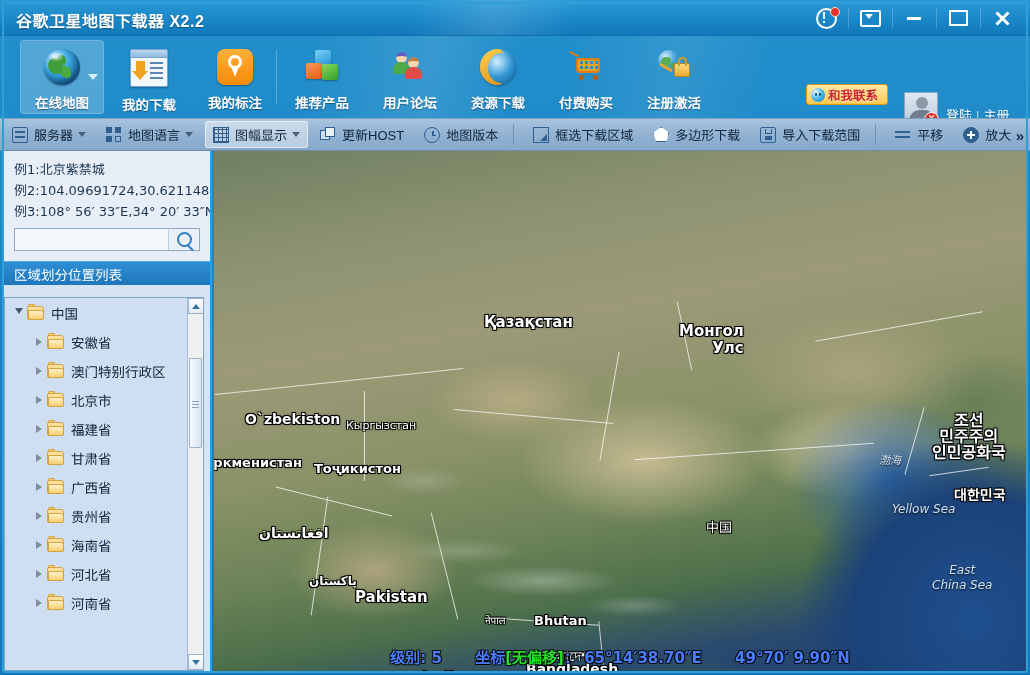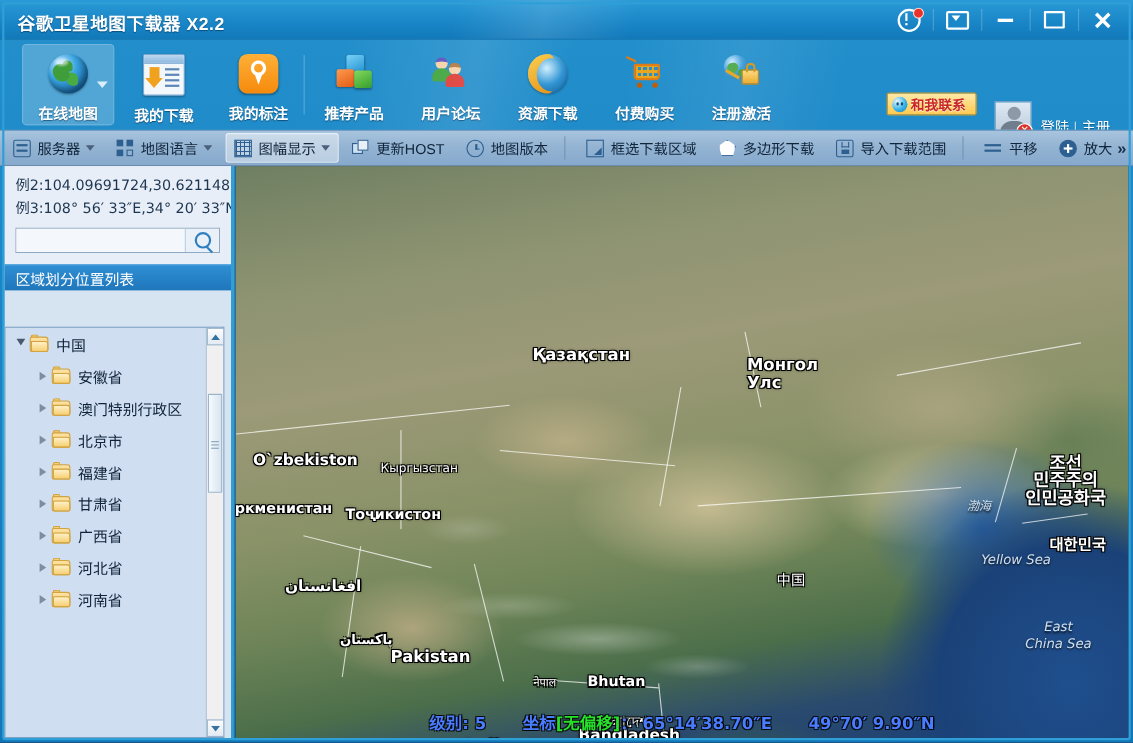--- a/index.html
+++ b/index.html
@@ -251,21 +251,21 @@
     box-sizing:border-box;}
   .sb-thumb:after{content:"";position:absolute;left:2px;top:42px;width:7px;height:1px;background:#87a2bb;
     box-shadow:0 3px 0 #87a2bb,0 6px 0 #87a2bb;}
 
   
   #map{position:absolute;left:214px;top:151px;width:812px;height:520px;overflow:hidden;
     background:#11305a;}
   .mlayer{position:absolute;left:0;top:0;width:812px;height:520px;}
   .mlbl{position:absolute;color:#fff;white-space:nowrap;
     text-shadow:-1px -1px 0 #000,1px -1px 0 #000,-1px 1px 0 #000,1px 1px 0 #000,0 0 3px rgba(0,0,0,.8);
-    font-family:"DejaVu Sans","Liberation Sans",sans-serif;pointer-events:none;text-align:left;}
+    font-family:"DejaVu Sans","Liberation Sans",sans-serif;pointer-events:none;text-align:right;}
   .mlbl.sea{color:#cfe0f2;font-style:italic;font-weight:normal;
     text-shadow:0 1px 2px rgba(0,0,0,.85);}
   .border{position:absolute;background:rgba(255,255,255,.72);}
 
   #status{position:absolute;left:0;bottom:4px;width:812px;text-align:center;
     font-size:15px;font-weight:bold;color:#4a7cff;white-space:nowrap;
     text-shadow:-1px -1px 0 rgba(0,0,0,.75),1px -1px 0 rgba(0,0,0,.75),-1px 1px 0 rgba(0,0,0,.75),1px 1px 0 rgba(0,0,0,.75);
     font-family:"DejaVu Sans","Liberation Sans",sans-serif;}
   #status .green{color:#27e02a;}
   #status .sp{display:inline-block;width:14px;}
@@ -429,20 +429,21 @@
     </div>
     <div class="tb">
       <span class="t-ico ti-zoom"></span>
       <span class="tlbl">放大</span>
     </div>
     <div class="tb-more">»</div>
   </div>
 
   <div id="leftpanel">
     <div class="query-box">
+      <div class="ex-line">例1:北京紫禁城</div>
       <div class="ex-line">例2:104.09691724,30.62114865</div>
       <div class="ex-line">例3:108° 56′ 33″E,34° 20′ 33″N</div>
       <div class="search-row">
         <input type="text" value="" placeholder="" style="">
         <div class="search-btn">
           <span class="mag"></span>
         </div>
       </div>
     </div>
     <div class="panel-head" style="margin-top:0;">区域划分位置列表</div>
@@ -519,20 +520,42 @@
       <div class="tnode lvl1">
         <span class="tw">
             <i class="arrow"></i>
           </span>
         <span class="folder">
             <i class="tab"></i>
             <i class="back"></i>
             <i class="front"></i>
           </span>
         <span class="tlabel">广西省</span>
+      </div>
+      <div class="tnode lvl1">
+        <span class="tw">
+            <i class="arrow"></i>
+          </span>
+        <span class="folder">
+            <i class="tab"></i>
+            <i class="back"></i>
+            <i class="front"></i>
+          </span>
+        <span class="tlabel">贵州省</span>
+      </div>
+      <div class="tnode lvl1">
+        <span class="tw">
+            <i class="arrow"></i>
+          </span>
+        <span class="folder">
+            <i class="tab"></i>
+            <i class="back"></i>
+            <i class="front"></i>
+          </span>
+        <span class="tlabel">海南省</span>
       </div>
       <div class="tnode lvl1">
         <span class="tw">
             <i class="arrow"></i>
           </span>
         <span class="folder">
             <i class="tab"></i>
             <i class="back"></i>
             <i class="front"></i>
           </span>
@@ -609,21 +632,21 @@
       <div class="border" style="left:390px;top:470px;width:1px;height:110px;transform:rotate(-6deg);"></div>
 
       <div class="border" style="left:700px;top:255px;width:1px;height:70px;transform:rotate(16deg);"></div>
       <div class="border" style="left:715px;top:320px;width:60px;height:1px;transform:rotate(-8deg);"></div>
     </div>
 
     <div class="mlayer">
       <div class="mlbl" style="left:270px;top:162px;font-size:15px;font-weight:bold;">Қазақстан</div>
       <div class="mlbl" style="left:465px;top:172px;font-size:15px;font-weight:bold;line-height:17px;white-space:pre;">Монгол
 Улс</div>
-      <div class="mlbl" style="left:16px;top:260px;font-size:14px;font-weight:bold;">O`zbekiston</div>
+      <div class="mlbl" style="left:31px;top:260px;font-size:14px;font-weight:bold;">O`zbekiston</div>
       <div class="mlbl" style="left:132px;top:268px;font-size:11px;">Кыргызстан</div>
       <div class="mlbl" style="left:-18px;top:304px;font-size:13px;font-weight:bold;">Туркменистан</div>
       <div class="mlbl" style="left:100px;top:310px;font-size:13px;font-weight:bold;">Тоҷикистон</div>
       <div class="mlbl" style="left:45px;top:374px;font-size:14px;font-weight:bold;">افغانستان</div>
       <div class="mlbl" style="left:95px;top:423px;font-size:12px;font-weight:bold;">پاکستان</div>
       <div class="mlbl" style="left:102px;top:437px;font-size:15px;font-weight:bold;margin-left:39px;">Pakistan</div>
       <div class="mlbl" style="left:492px;top:366px;font-size:13px;">中国</div>
       <div class="mlbl" style="left:271px;top:462px;font-size:10px;">नेपाल</div>
       <div class="mlbl" style="left:320px;top:462px;font-size:13px;font-weight:bold;">Bhutan</div>
       <div class="mlbl" style="left:325px;top:496px;font-size:13px;">বাংলাদেশ</div>

